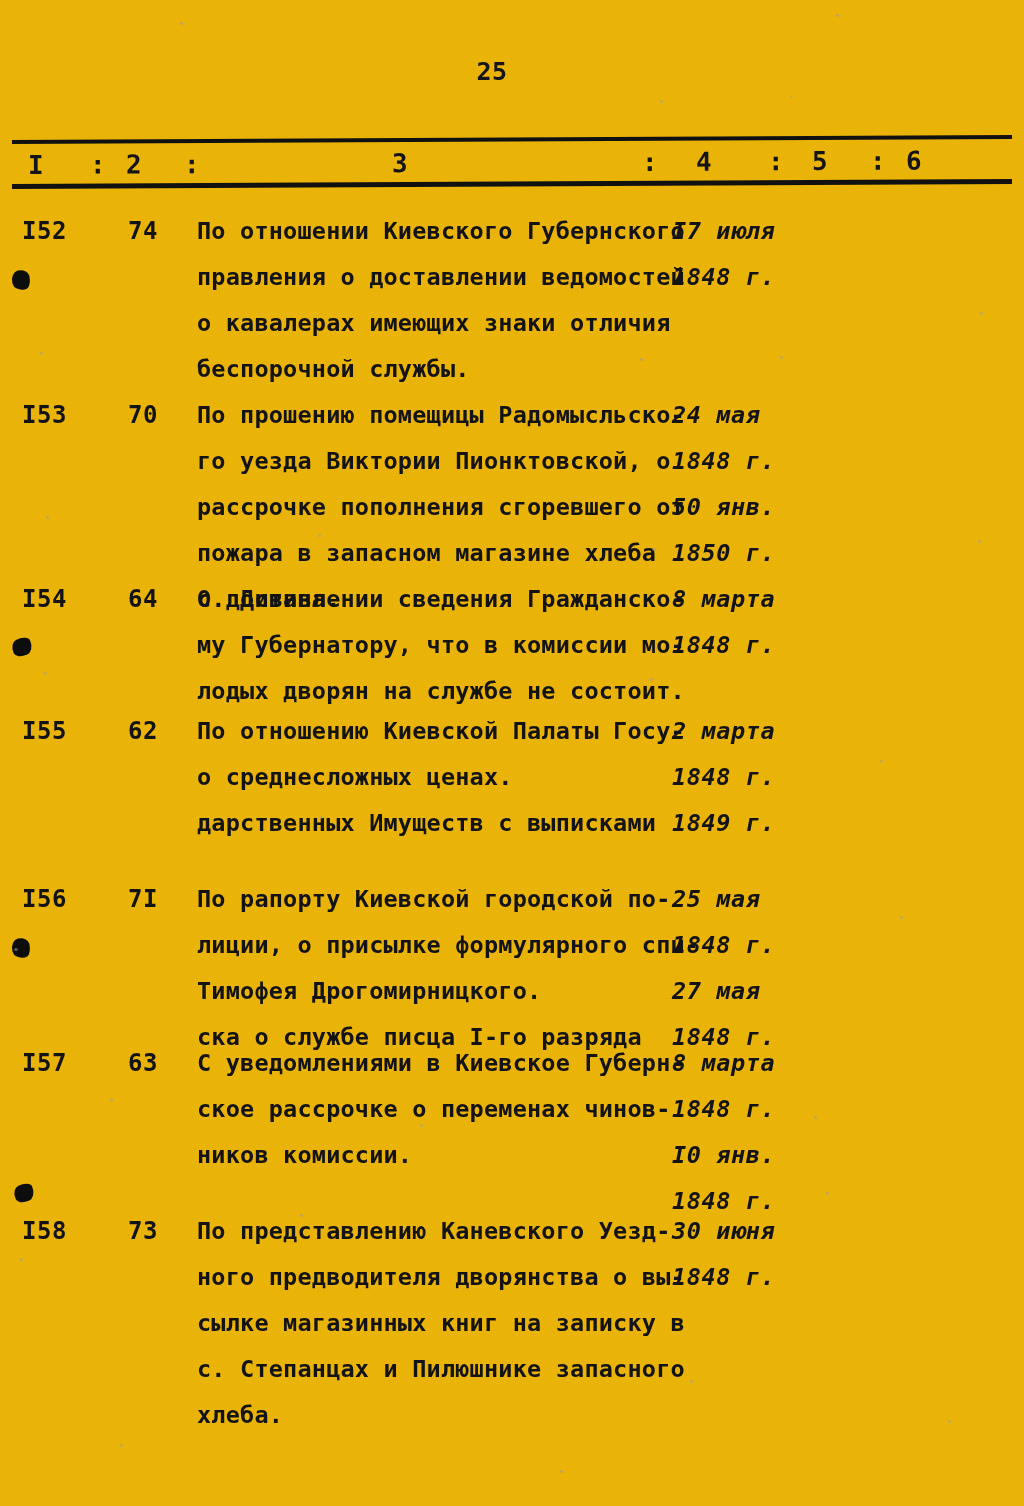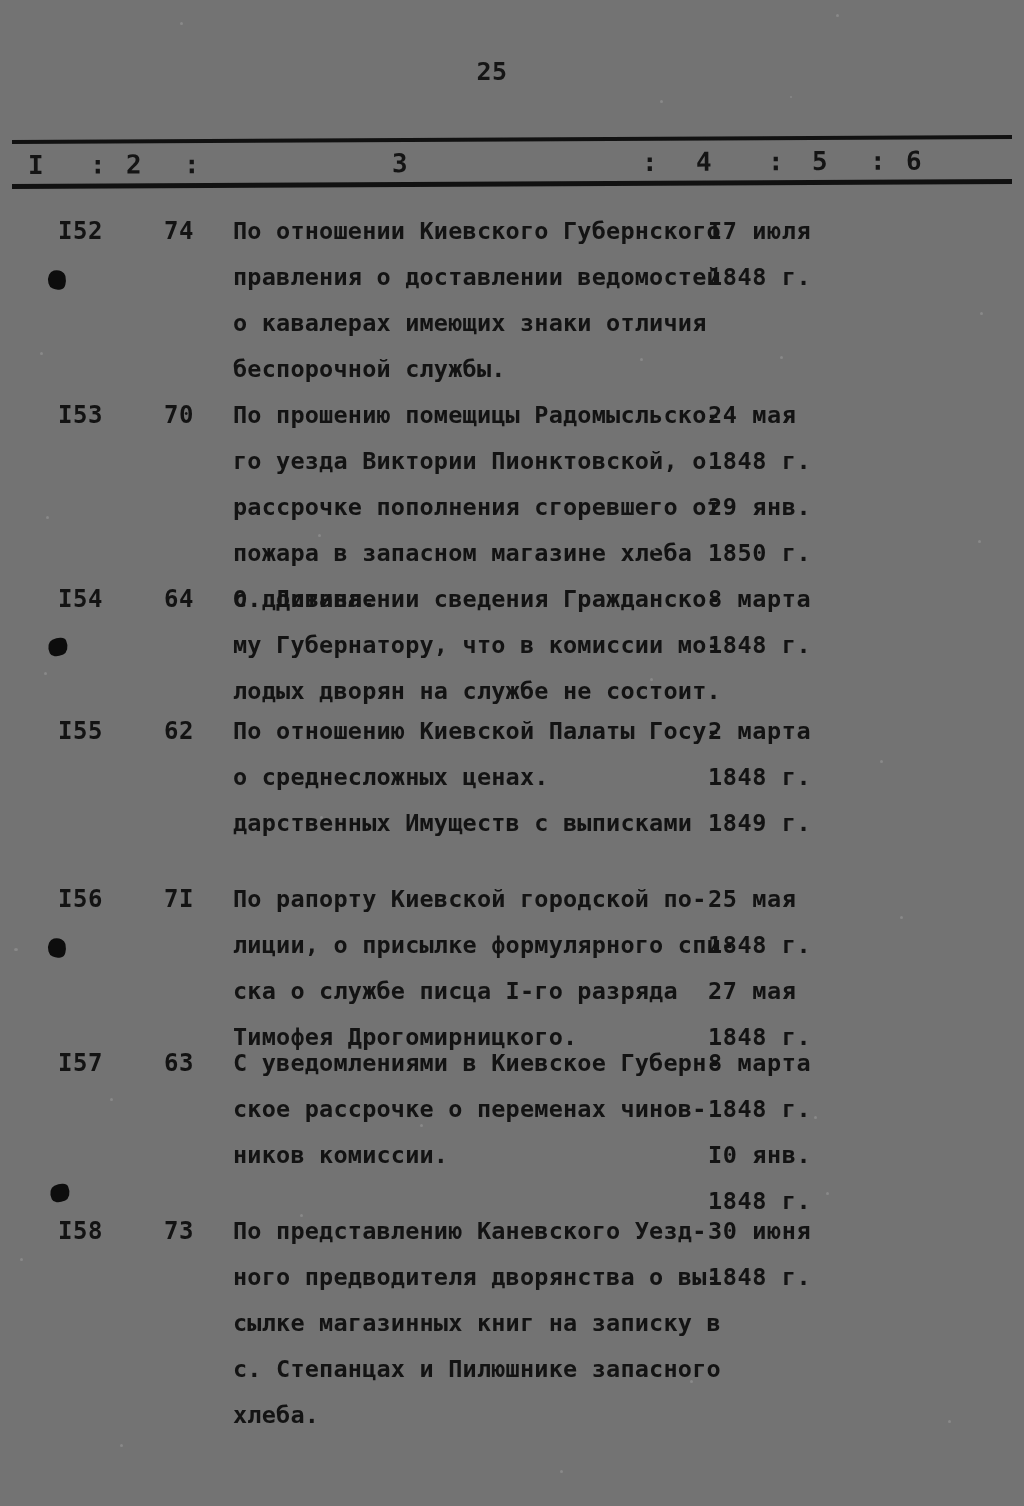--- a/index.html
+++ b/index.html
@@ -14,21 +14,21 @@
     font-family: "DejaVu Sans Mono", "Liberation Mono", monospace;
     color: #111111;
     overflow: hidden;
     position: relative;
   }
 
   .page {
     position: relative;
     width: 1024px;
     height: 1506px;
-    background: #737373;
+    background: #eab308;
   }
 
   
   .page-number {
     position: absolute;
     top: 57px;
     left: 0;
     width: 984px;
     text-align: center;
     font-size: 25px;
@@ -87,21 +87,20 @@
     width: 1024px;
   }
   .entry {
     position: relative;
     display: block;
     width: 1024px;
   }
   .entry-grid {
     position: relative;
     min-height: 10px;
-    margin-left: 36px;
   }
 
   .col-no {
     position: absolute;
     left: 22px;
     top: 0;
     width: 80px;
     font-size: 24px;
     font-weight: 700;
     letter-spacing: 0.5px;
@@ -124,20 +123,21 @@
     position: absolute;
     left: 197px;
     top: 0;
     width: 470px;
   }
   .col-date {
     position: absolute;
     left: 672px;
     top: 0;
     width: 200px;
+    font-style: italic;
   }
   .col-desc .line,
   .col-date .line {
     display: block;
     font-size: 23.5px;
     font-weight: 700;
     letter-spacing: 0.2px;
     line-height: 46px;
     white-space: pre;
     color: #131313;
@@ -212,21 +212,21 @@
           <div class="col-desc">
             <span class="line">По прошению помещицы Радомысльско-</span>
             <span class="line">го уезда Виктории Пионктовской, о</span>
             <span class="line">рассрочке пополнения сгоревшего от</span>
             <span class="line">пожара в запасном магазине хлеба</span>
             <span class="line">с. Дивина.</span>
           </div>
           <div class="col-date">
             <span class="line">24 мая</span>
             <span class="line">1848 г.</span>
-            <span class="line">29 янв.</span>
+            <span class="line">50 янв.</span>
             <span class="line">1850 г.</span>
           </div>
         </div>
       </div>
       <div class="entry" style="position: absolute; top: 368px; left: 0px; width: 1024px;">
         <div class="entry-grid" style="height: 138px;">
           <div class="col-no">I54</div>
           <div class="col-page">64</div>
           <div class="col-desc">
             <span class="line">О доставлении сведения Гражданско-</span>
@@ -256,22 +256,22 @@
           </div>
         </div>
       </div>
       <div class="entry" style="position: absolute; top: 668px; left: 0px; width: 872px;">
         <div class="entry-grid" style="height: 184px;">
           <div class="col-no">I56</div>
           <div class="col-page">7I</div>
           <div class="col-desc">
             <span class="line">По рапорту Киевской городской по-</span>
             <span class="line">лиции, о присылке формулярного спи-</span>
+            <span class="line">Тимофея Дрогомирницкого.</span>
             <span class="line">ска о службе писца I-го разряда</span>
-            <span class="line">Тимофея Дрогомирницкого.</span>
           </div>
           <div class="col-date">
             <span class="line">25 мая</span>
             <span class="line">1848 г.</span>
             <span class="line">27 мая</span>
             <span class="line">1848 г.</span>
           </div>
           <div class="blot b1" style="left: 12px; top: 62px;"></div>
         </div>
       </div>

